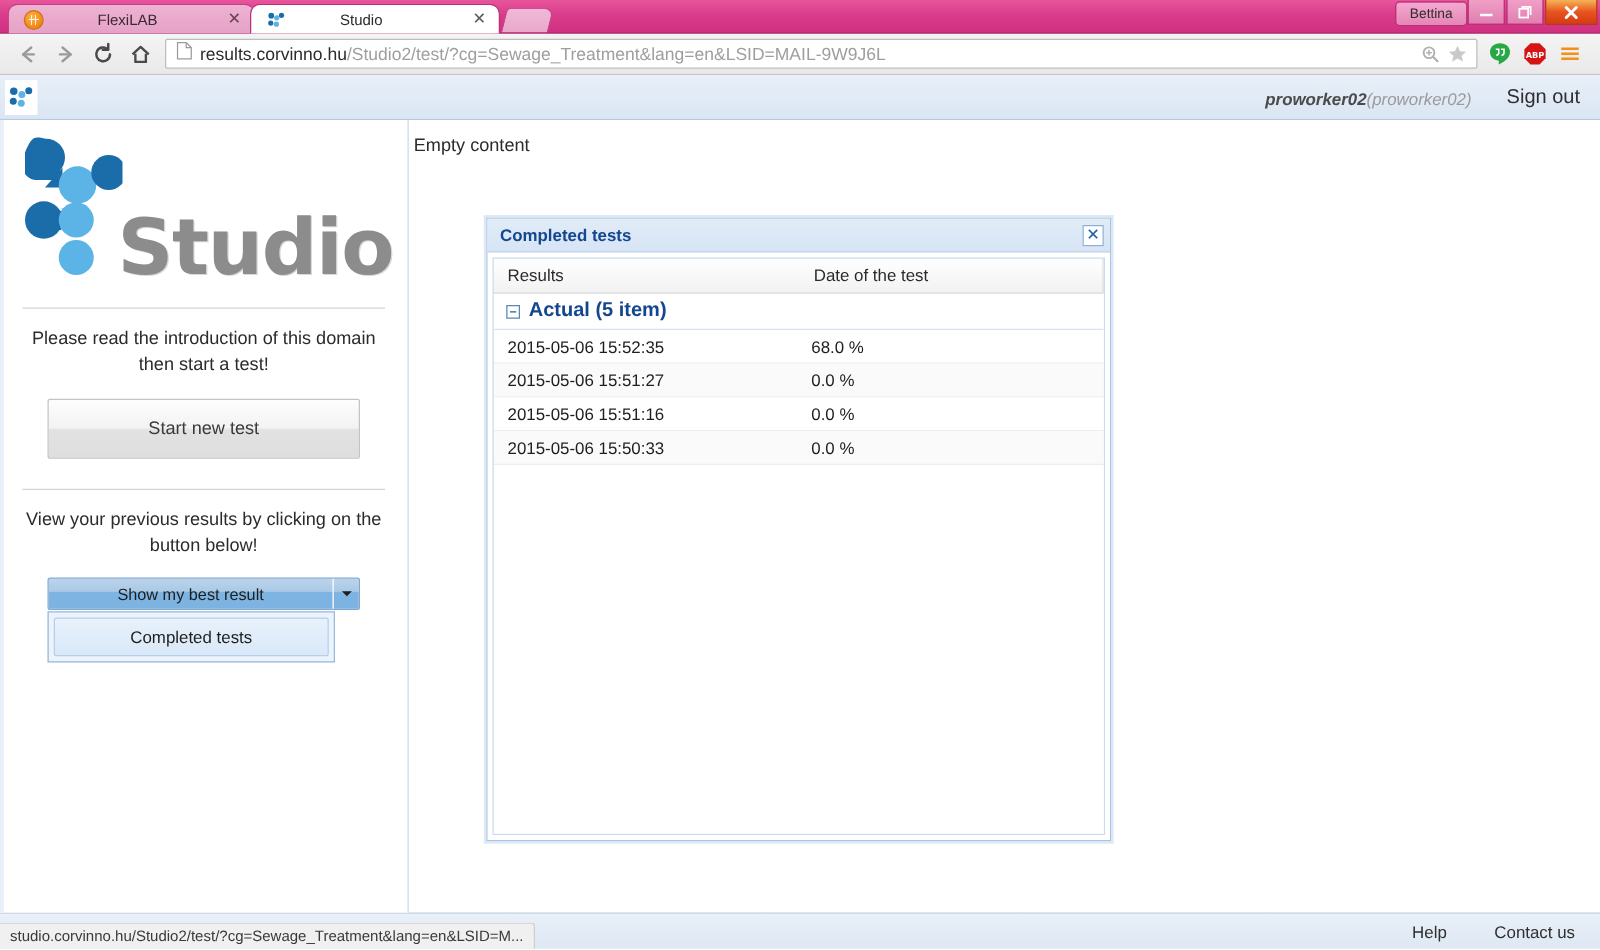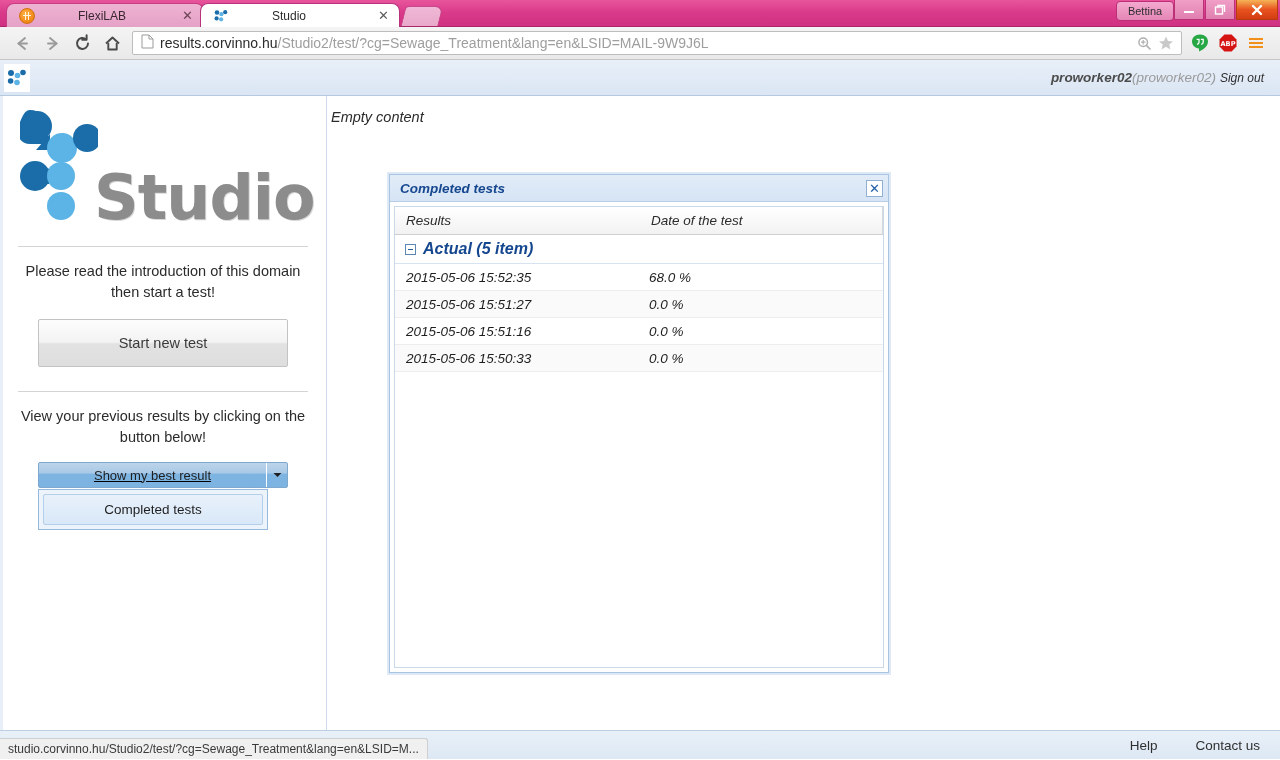--- a/index.html
+++ b/index.html
@@ -214,24 +214,23 @@
     font-weight: bold;
     font-style: italic;
     color: #4b4b4b;
   }
   #header-userid {
     font-size: 13.5px;
     font-style: italic;
     color: #9a9a9a;
   }
   #header-signout {
-    font-size: 12px;
+    font-size: 16px;
     color: #2f2f2f;
-    margin-left: 4px;
-    font-style: italic;
+    margin-left: 28px;
   }
 
   #body-area {
     position: relative;
     height: 634px;
     display: flex;
   }
 
   
   #sidebar {
@@ -295,21 +294,20 @@
     width: 250px;
     margin: 14px auto 0 auto;
     position: relative;
   }
   #split-button {
     height: 26px;
     display: flex;
     background: linear-gradient(to bottom, #bcd4ea 0%, #a9c9e6 42%, #7eb4e2 46%, #7db3e1 100%);
     border: 1px solid #7fa8cf;
     border-radius: 2px;
-    text-decoration: underline;
   }
   #split-main {
     flex: 1;
     display: flex; align-items: center; justify-content: center;
     font-size: 13px;
     color: #1e1e1e;
   }
   #split-arrow {
     width: 21px;
     flex: none;
@@ -328,21 +326,21 @@
     height: 31px;
     background: linear-gradient(to bottom, #e8f1fb 0%, #d9e8f8 100%);
     border: 1px solid #b3cfea;
     border-radius: 2px;
     display: flex; align-items: center; justify-content: center;
     font-size: 13.5px;
     color: #1e1e1e;
   }
 
   
-  #main { flex: 1; position: relative; font-style: italic; }
+  #main { flex: 1; position: relative; }
   #empty-content {
     position: absolute;
     left: 4px; top: 13px;
     font-size: 14.5px;
     color: #2b2b2b;
   }
 
   #dialog {
     position: absolute;
     left: 62px; top: 78px;

